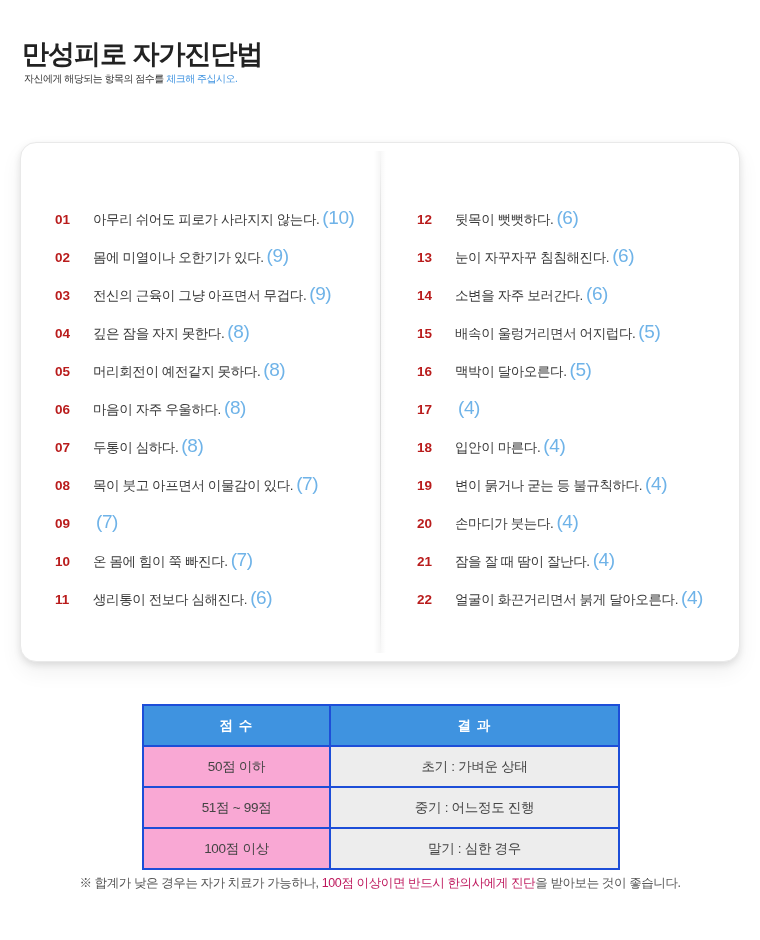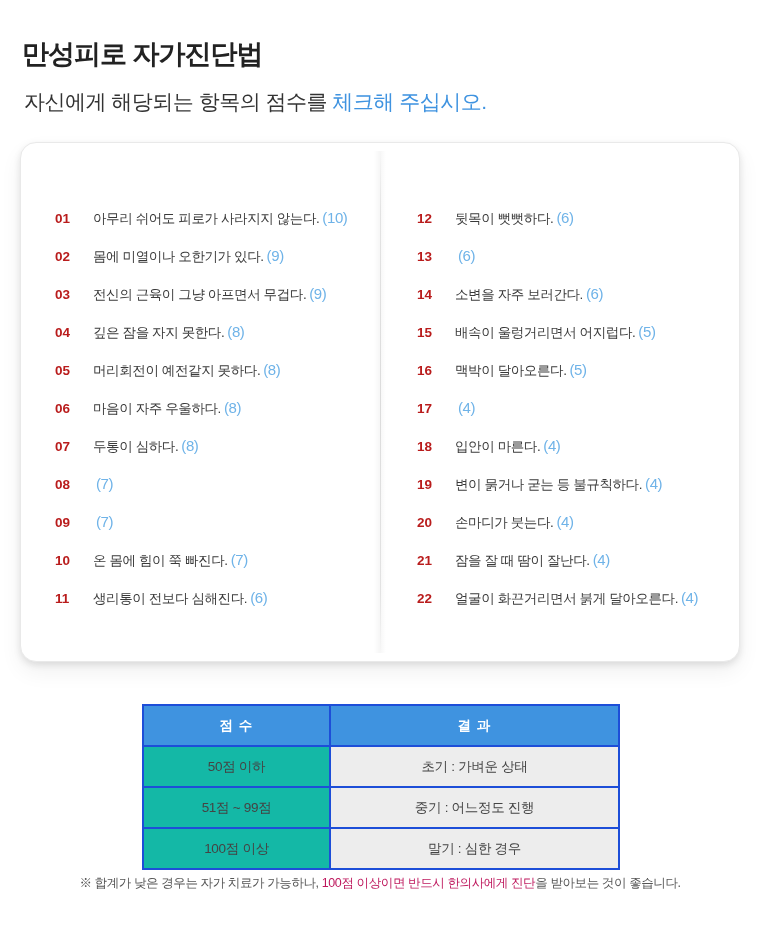--- a/index.html
+++ b/index.html
@@ -26,22 +26,22 @@
     left: 22px;
     top: 18px;
     font-size: 27px;
     font-weight: bold;
     letter-spacing: -1px;
     color: #222222;
   }
   .subtitle {
     position: absolute;
     left: 24px;
-    top: 88px;
-    font-size: 21px;
+    top: 72px;
+    font-size: 10px;
     color: #333333;
     letter-spacing: -0.5px;
   }
   .subtitle .accent {
     color: #3f93e0;
   }
   
   .book {
     position: absolute;
     left: 20px;
@@ -95,21 +95,21 @@
     font-weight: bold;
     font-size: 13.5px;
   }
   .item .txt {
     font-size: 13.5px;
     color: #3a3a3a;
     letter-spacing: -0.4px;
   }
   .item .score {
     color: #6fb3e8;
-    font-size: 15px;
+    font-size: 19px;
     margin-left: 3px;
     letter-spacing: -0.4px;
   }
   
   .result-table {
     position: absolute;
     left: 142px;
     top: 704px;
     width: 476px;
     border-collapse: collapse;
@@ -123,21 +123,21 @@
     letter-spacing: -0.3px;
     border: 2px solid #1d4ed8;
   }
   .result-table th {
     background: #3f93e0;
     color: #ffffff;
     font-weight: bold;
     letter-spacing: 1px;
   }
   .result-table td.score-cell {
-    background: #14b8a6;
+    background: #f9a8d4;
     color: #444444;
   }
   .result-table td.result-cell {
     background: #ededed;
     color: #444444;
   }
   .result-table col.c1 { width: 187px; }
   .result-table col.c2 { width: 289px; }
   .footnote {
     position: absolute;
@@ -200,20 +200,21 @@
         <span class="txt">마음이 자주 우울하다.</span>
         <span class="score">(8)</span>
       </div>
       <div class="item">
         <span class="num">07</span>
         <span class="txt">두통이 심하다.</span>
         <span class="score">(8)</span>
       </div>
       <div class="item">
         <span class="num">08</span>
+        <span class="txt">목이 붓고 아프면서 이물감이 있다.</span>
         <span class="score">(7)</span>
       </div>
       <div class="item">
         <span class="num">09</span>
         <span class="score">(7)</span>
       </div>
       <div class="item">
         <span class="num">10</span>
         <span class="txt">온 몸에 힘이 쭉 빠진다.</span>
         <span class="score">(7)</span>
@@ -226,20 +227,21 @@
     </div>
 
     <div class="col right">
       <div class="item">
         <span class="num">12</span>
         <span class="txt">뒷목이 뻣뻣하다.</span>
         <span class="score">(6)</span>
       </div>
       <div class="item">
         <span class="num">13</span>
+        <span class="txt">눈이 자꾸자꾸 침침해진다.</span>
         <span class="score">(6)</span>
       </div>
       <div class="item">
         <span class="num">14</span>
         <span class="txt">소변을 자주 보러간다.</span>
         <span class="score">(6)</span>
       </div>
       <div class="item">
         <span class="num">15</span>
         <span class="txt">배속이 울렁거리면서 어지럽다.</span>

